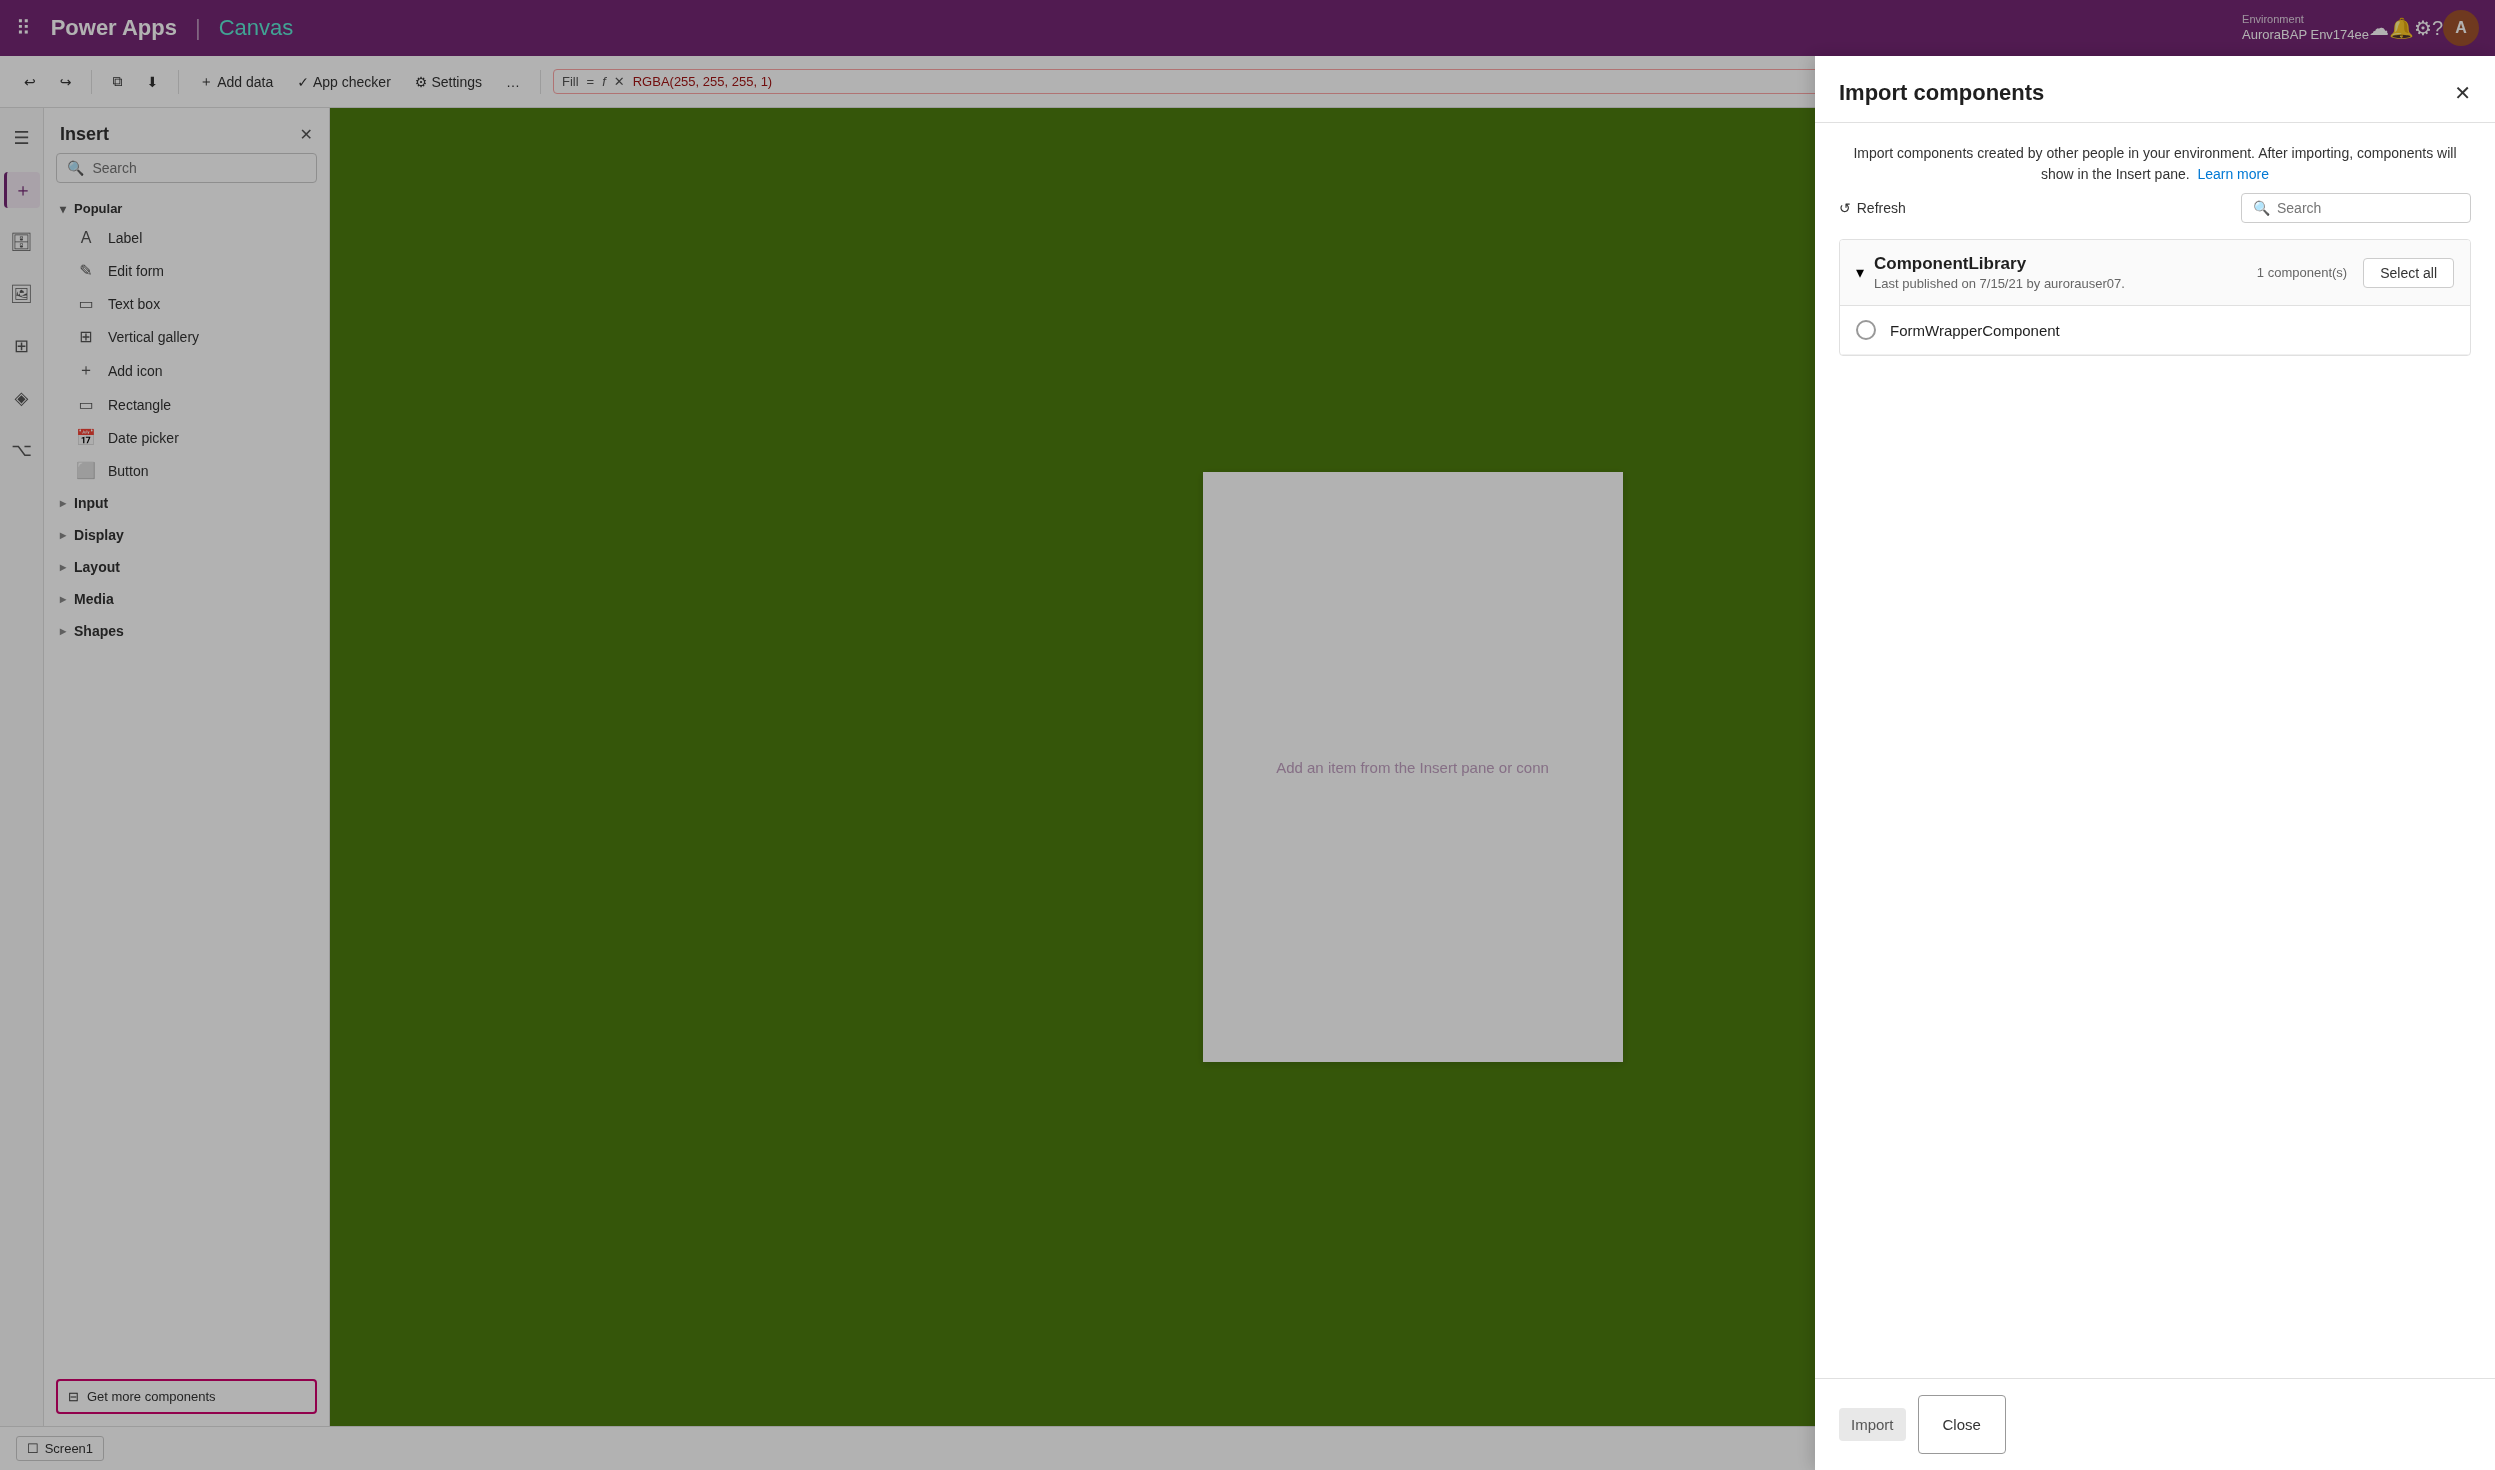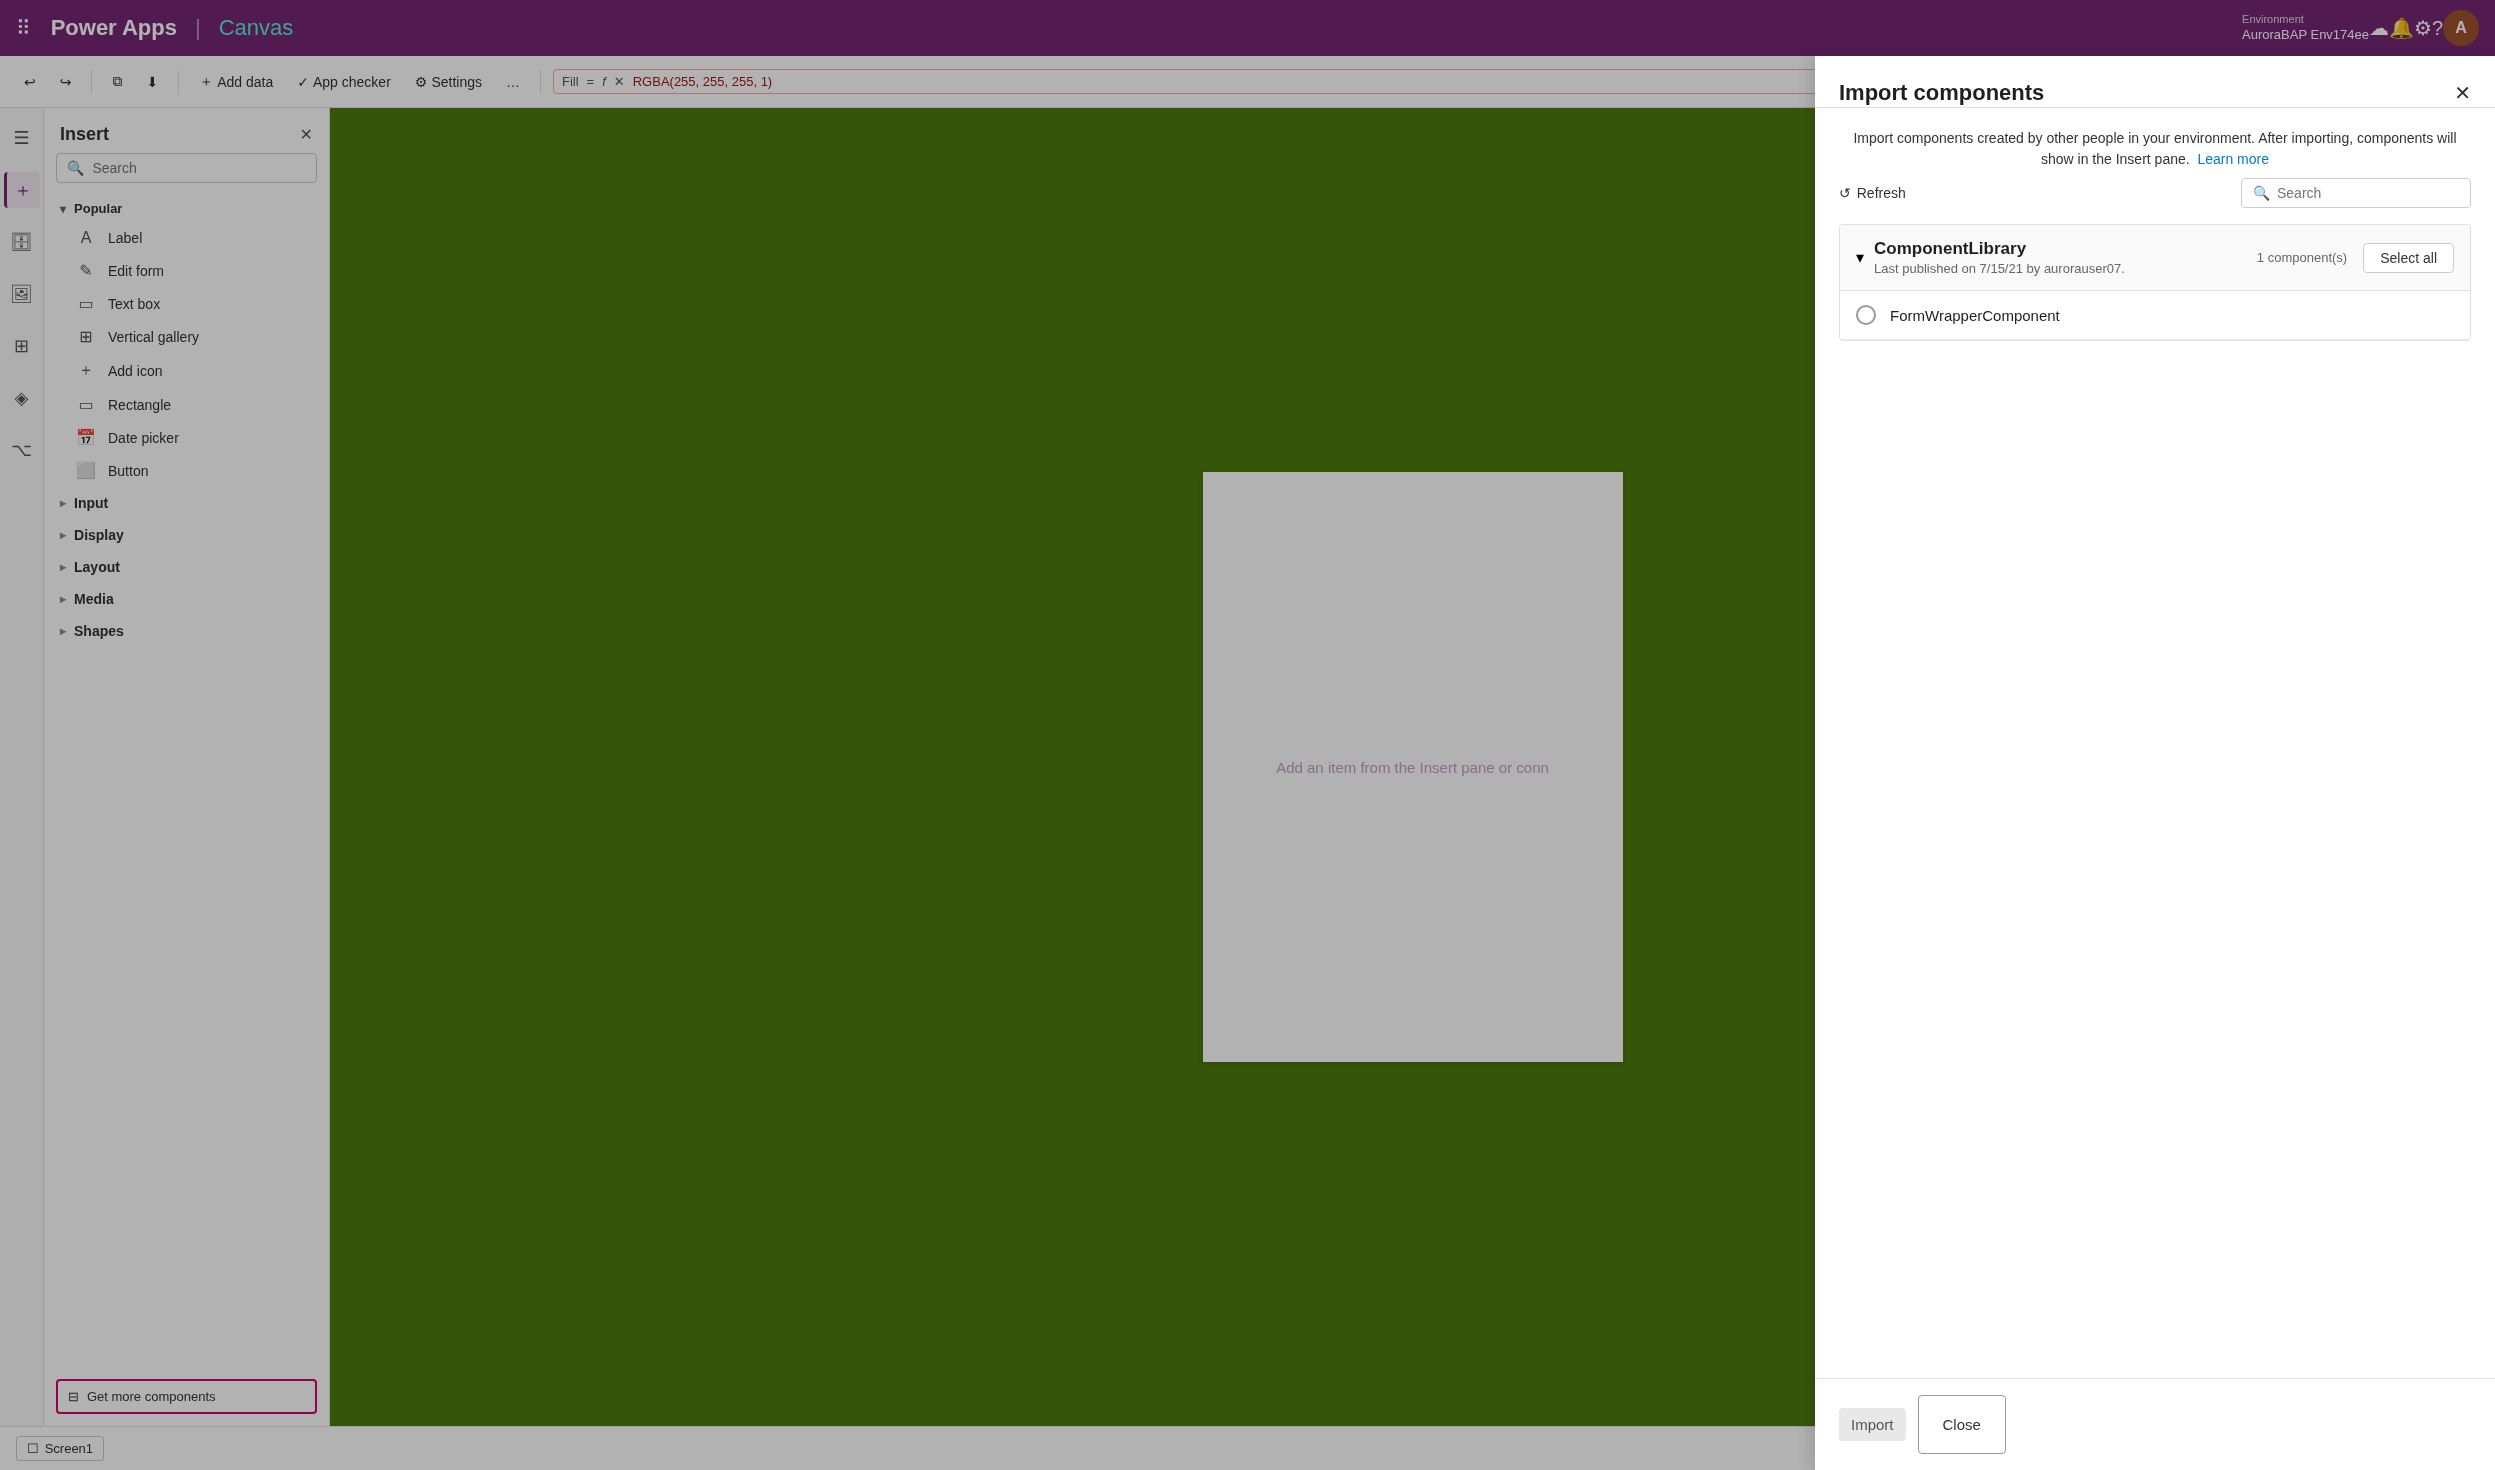--- a/index.html
+++ b/index.html
@@ -197,21 +197,21 @@
     .modal-panel {
       width: 680px;
       height: calc(1470px - 56px);
       background: white;
       display: flex;
       flex-direction: column;
       box-shadow: -4px 0 16px rgba(0,0,0,0.15);
     }
     .modal-header {
       display: flex; align-items: center; justify-content: space-between;
-      padding: 24px 24px 1px;
+      padding: 24px 24px 16px;
       border-bottom: 1px solid #e0e0e0;
     }
     .modal-title { font-size: 22px; font-weight: 600; color: #1f1f1f; }
     .modal-close { cursor: pointer; color: #333; font-size: 20px; }
     .modal-body { flex: 1; padding: 20px 24px; overflow-y: auto; }
     .modal-desc { font-size: 14px; color: #333; line-height: 1.5; margin-bottom: 8px; text-align: center; }
     .modal-desc a { color: #0078d4; text-decoration: none; }
     .modal-actions-top {
       display: flex; align-items: center; justify-content: space-between;
       margin-bottom: 16px;

